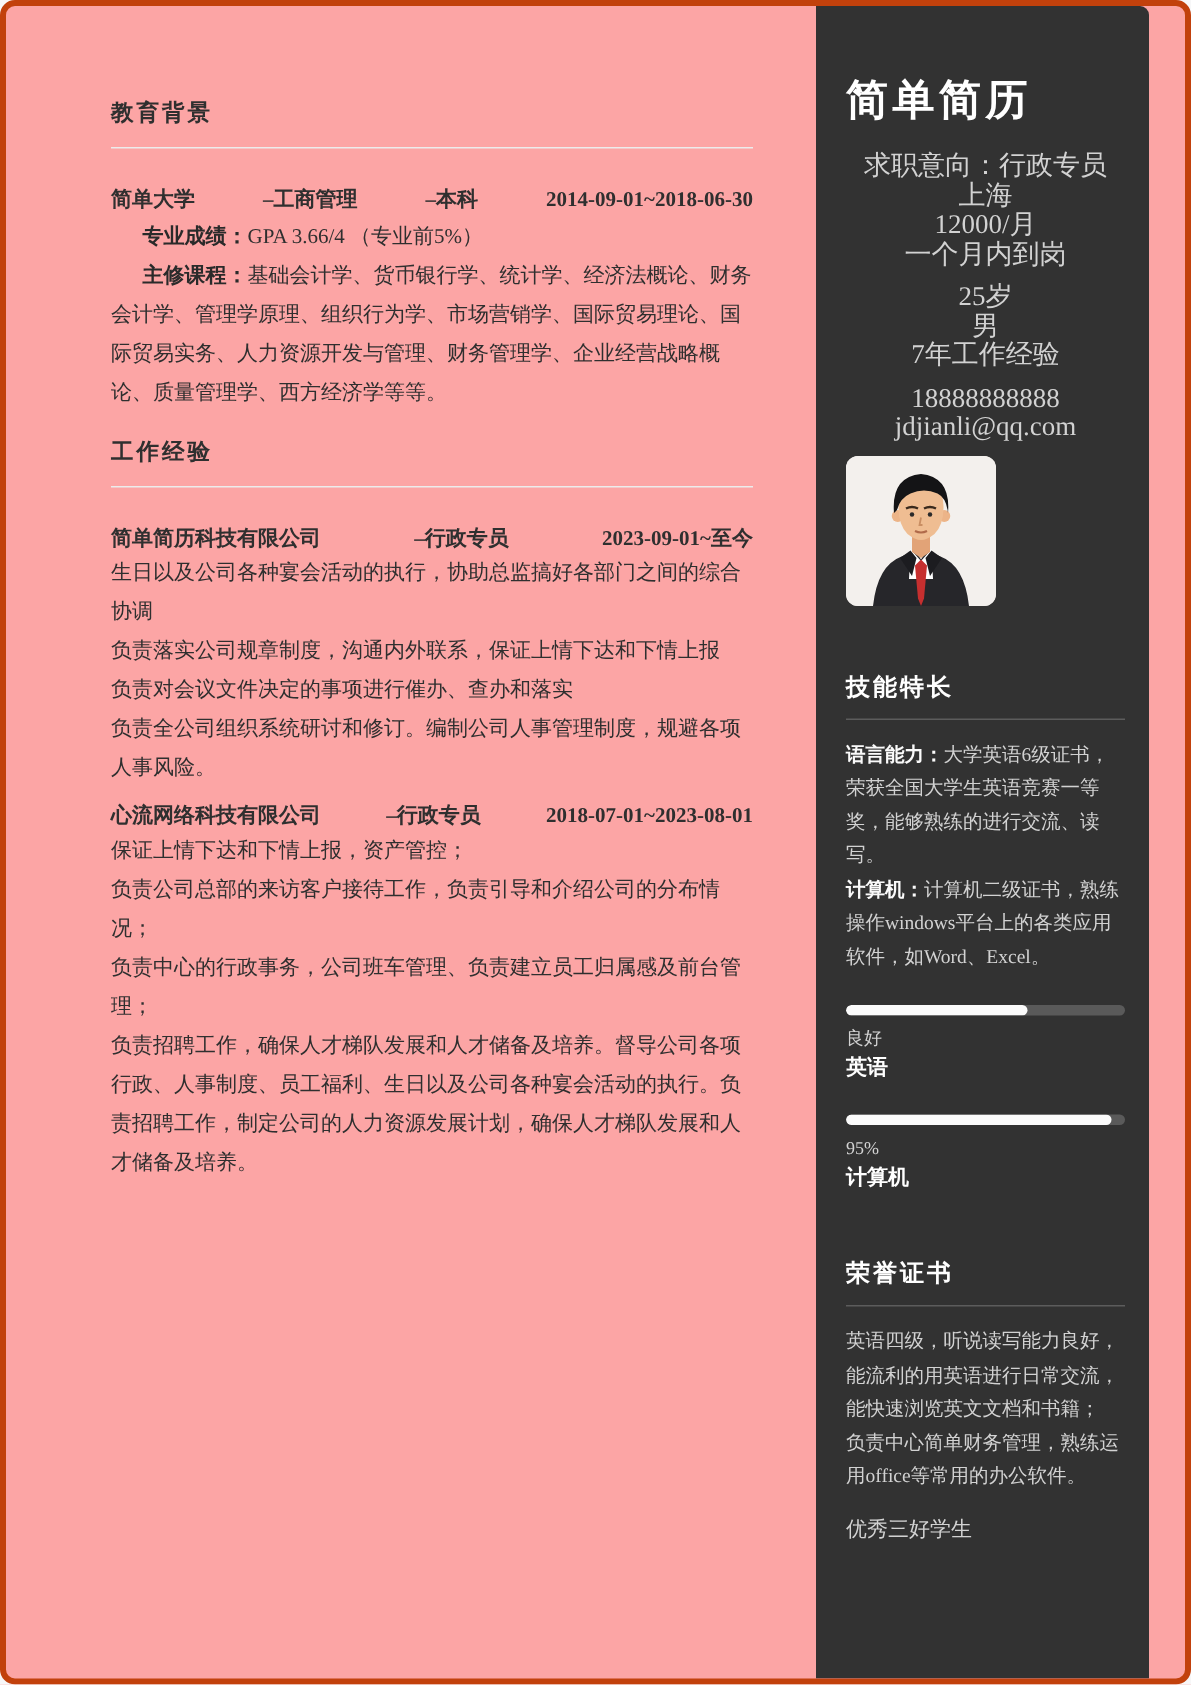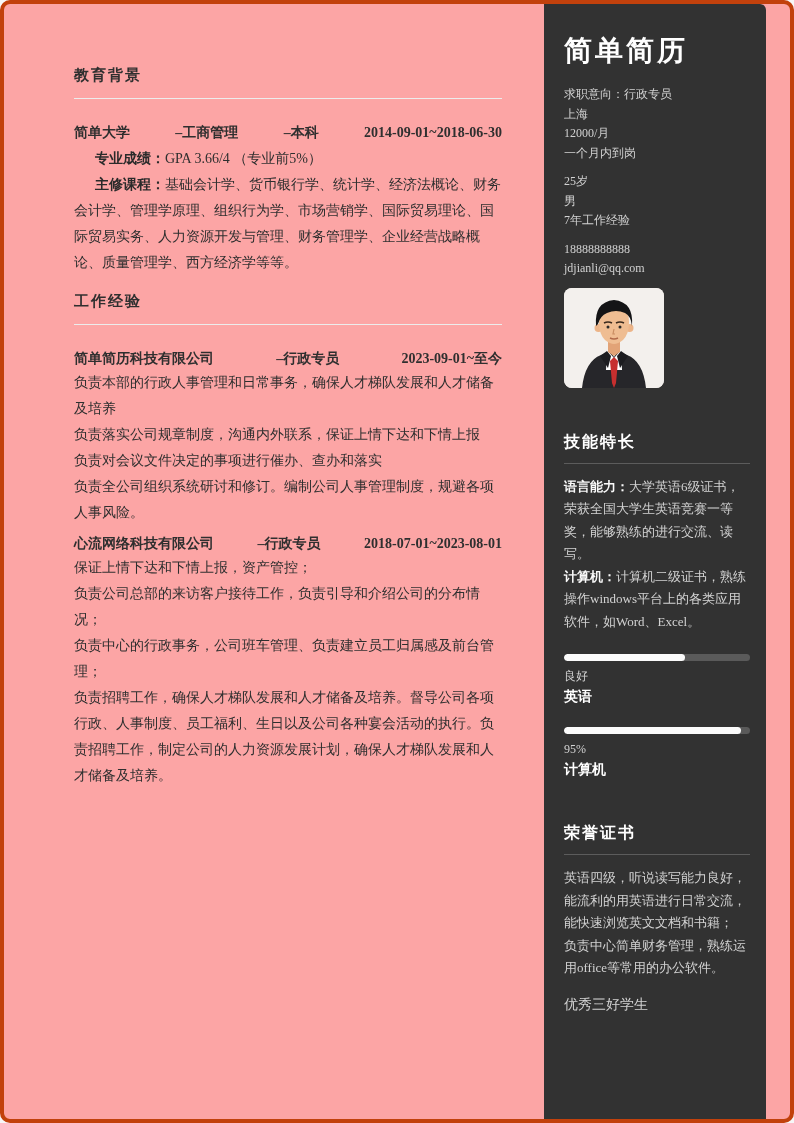--- a/index.html
+++ b/index.html
@@ -22,25 +22,25 @@
   .para { margin:0; font-size:14px; line-height:26px; }
   .para b { color:#2a2a2a;margin-left:21px; }
   .edu-block { margin-bottom:16px; }
   .job { margin-bottom:9px; }
   .job .row-spread { margin-bottom:2px; }
   .duty { margin:0; font-size:14px; line-height:26px; }
   .work-section { margin-top:14px; }
   
   .sidebar {
     position:absolute; left:540px; top:0; width:222px; height:100%;
-    background:#323232; box-sizing:border-box; padding:28px 16px 0 20px;
+    background:#323232; box-sizing:border-box; padding:44px 16px 0 20px;
     color:#d2d2d2; border-radius:0 6px 0 0;
   }
   .side-name { font-size:28px; font-weight:bold; color:#ffffff; letter-spacing:3px; margin:0 0 15px 0; }
-  .info-group { font-size:12px; line-height:19.5px; margin:0 0 9px 0; }
+  .info-group { font-size:18px; line-height:19.5px; margin:0 0 9px 0;text-align:center; }
   .info-line { white-space:nowrap; }
   .photo {
     width:100px; height:100px; border-radius:8px; overflow:hidden;
     margin-top:1px; background:#f3f0ed;
   }
   .photo svg { display:block; }
   .side-sec { margin-top:44px; }
   .side-sec-title { font-size:16px; font-weight:bold; color:#ffffff; letter-spacing:2px; margin:0 0 10px 0; }
   .side-divider { border:none; border-top:1px solid #5c5c5c; margin:0 0 12px 0; }
   .side-para { margin:0; font-size:13px; line-height:22.5px; }
@@ -77,21 +77,21 @@
     <section class="work-section">
       <h2 class="sec-title">工作经验</h2>
       <hr class="sec-divider">
 
       <div class="job">
         <div class="row-spread">
           <span>简单简历科技有限公司</span>
           <span>–行政专员</span>
           <span>2023-09-01~至今</span>
         </div>
-        <p class="duty">负责本部的行政人事管理和日常事务，确保人才梯队发展和人才储备及培养</p>
+        <p class="duty">生日以及公司各种宴会活动的执行，协助总监搞好各部门之间的综合协调</p>
         <p class="duty">负责落实公司规章制度，沟通内外联系，保证上情下达和下情上报</p>
         <p class="duty">负责对会议文件决定的事项进行催办、查办和落实</p>
         <p class="duty">负责全公司组织系统研讨和修订。编制公司人事管理制度，规避各项人事风险。</p>
       </div>
 
       <div class="job">
         <div class="row-spread">
           <span>心流网络科技有限公司</span>
           <span>–行政专员</span>
           <span>2018-07-01~2023-08-01</span>

